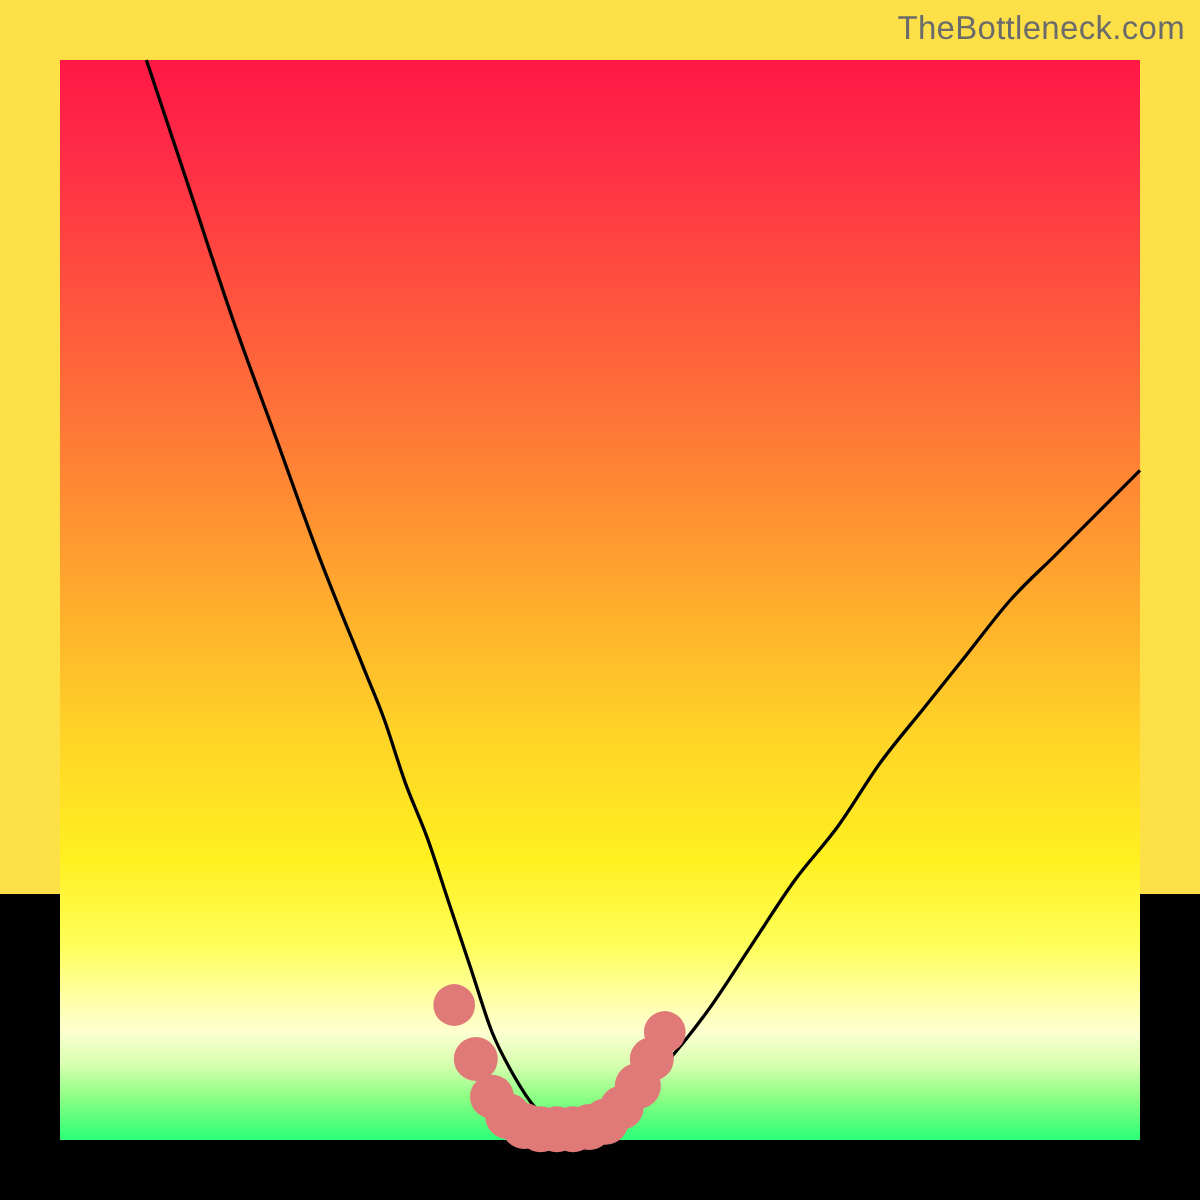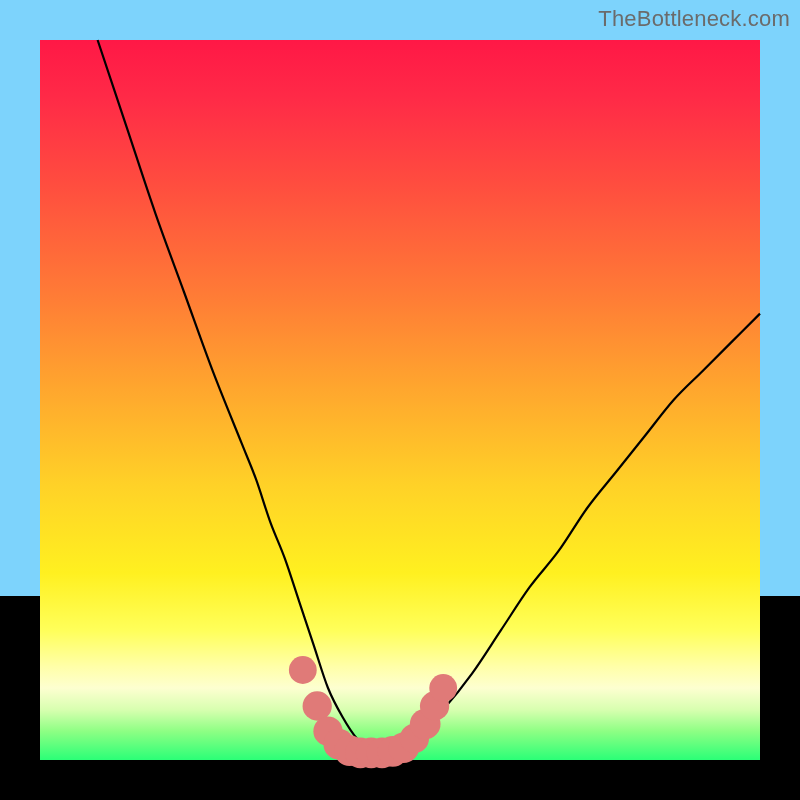--- a/index.html
+++ b/index.html
@@ -10,21 +10,21 @@
     background: #000000;
     overflow: hidden;
     font-family: Arial, Helvetica, sans-serif;
   }
   .frame {
     position: absolute;
     left: 0;
     top: 0;
     width: 800px;
     height: 596px;
-    background: #7dd3fc;
+    background: #fde047;
   }
   .plot-area {
     position: absolute;
     left: 40px;
     top: 40px;
     width: 720px;
     height: 720px;
     
     background: linear-gradient(
       to bottom,

